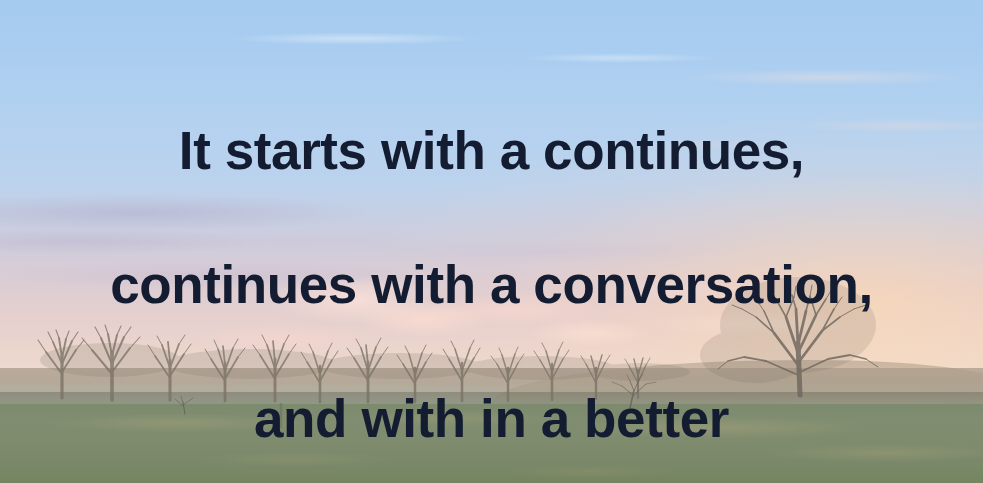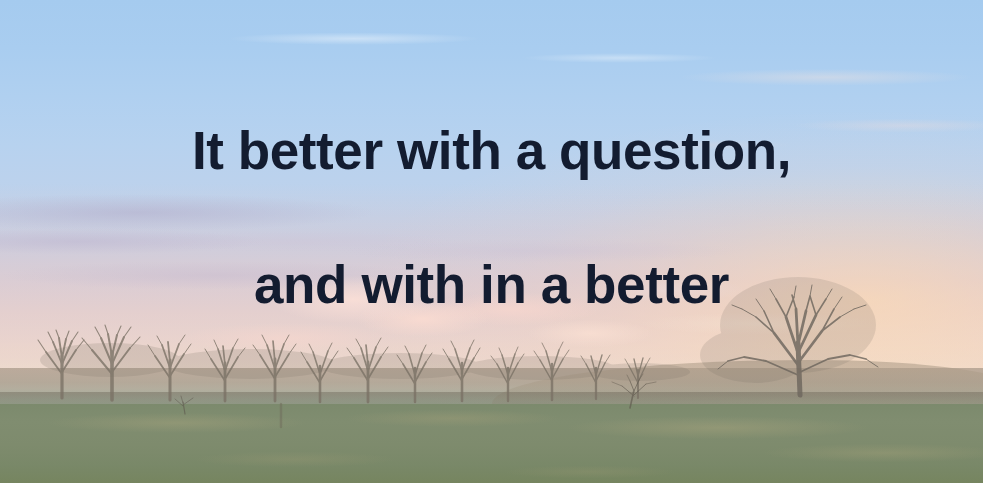--- a/index.html
+++ b/index.html
@@ -318,19 +318,20 @@
       <g transform="translate(185,414)">
         <path d="M0 0 L-2 -12" stroke-width="1.2"></path>
         <path d="M-2 -8 L-10 -15 M-2 -9 L8 -16 M-2 -11 L-4 -18" stroke-width="0.8"></path>
       </g>
 
       <path d="M281 404 L281 427" stroke="#6a6255" stroke-width="2.4" opacity="0.65"></path>
     </g>
   </svg>
 
   <div id="quote">
-    <span class="ln">It better with a question,</span>
+    <span class="ln">It starts with a continues,</span>
+    <span class="ln">continues with a conversation,</span>
     <span class="ln">and with in a better</span>
     
     
   </div>
 
 </div>
 
 </body></html>

